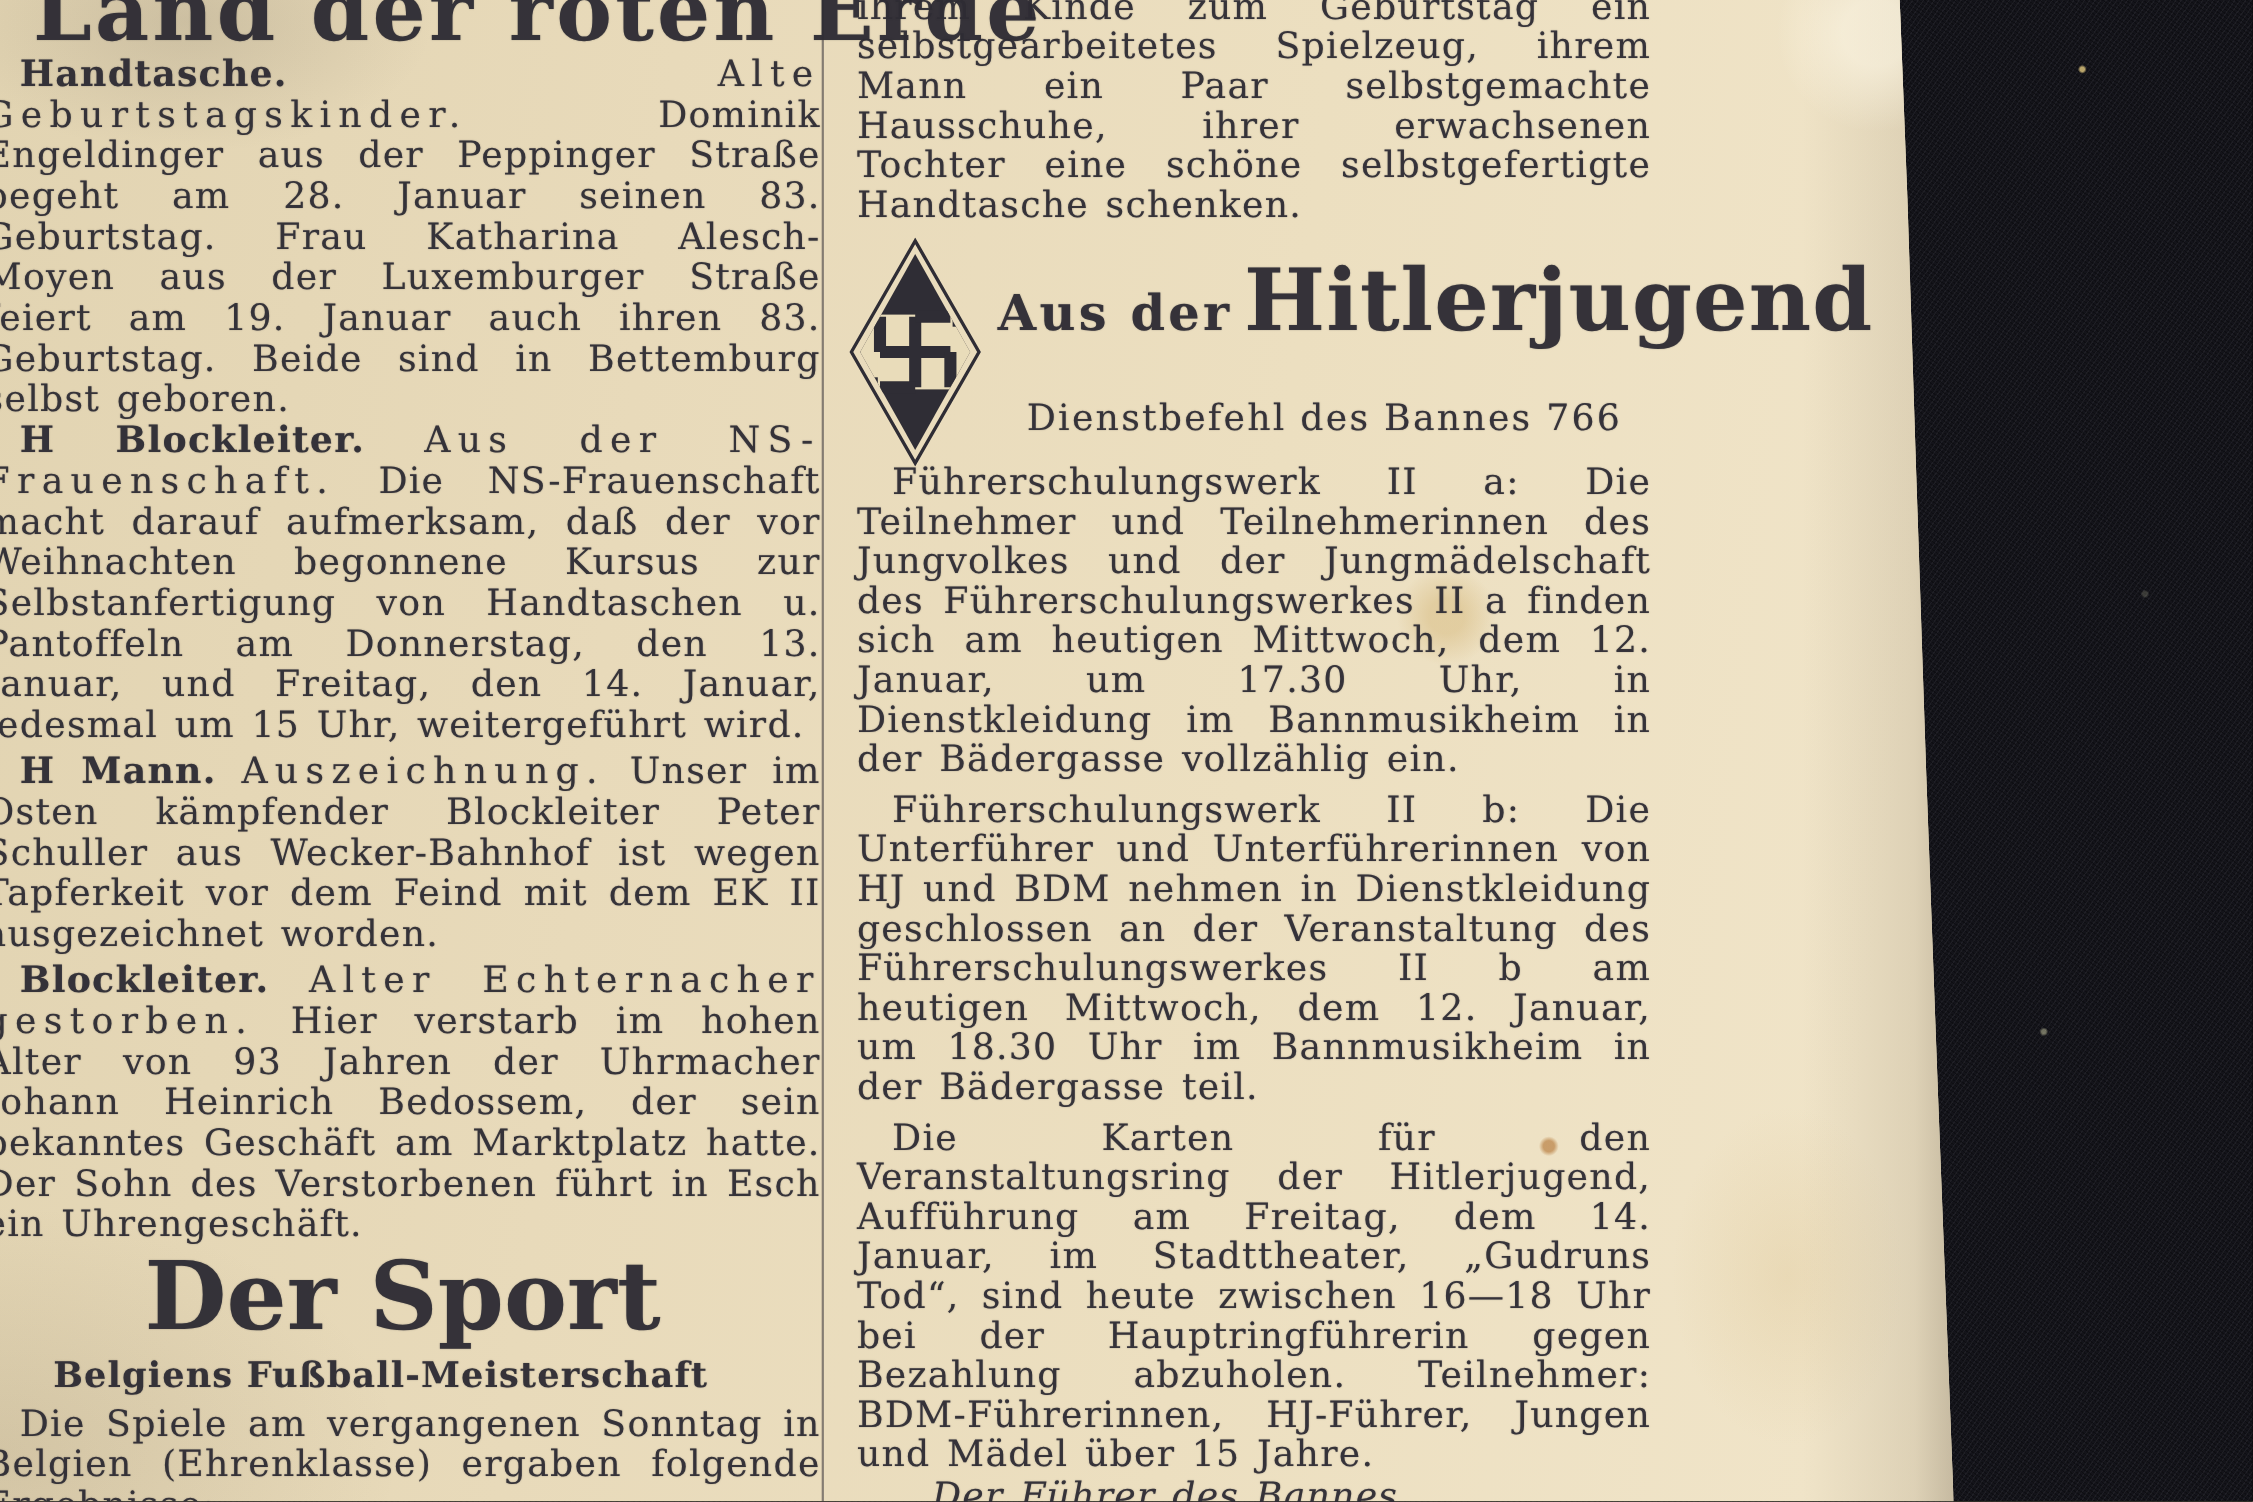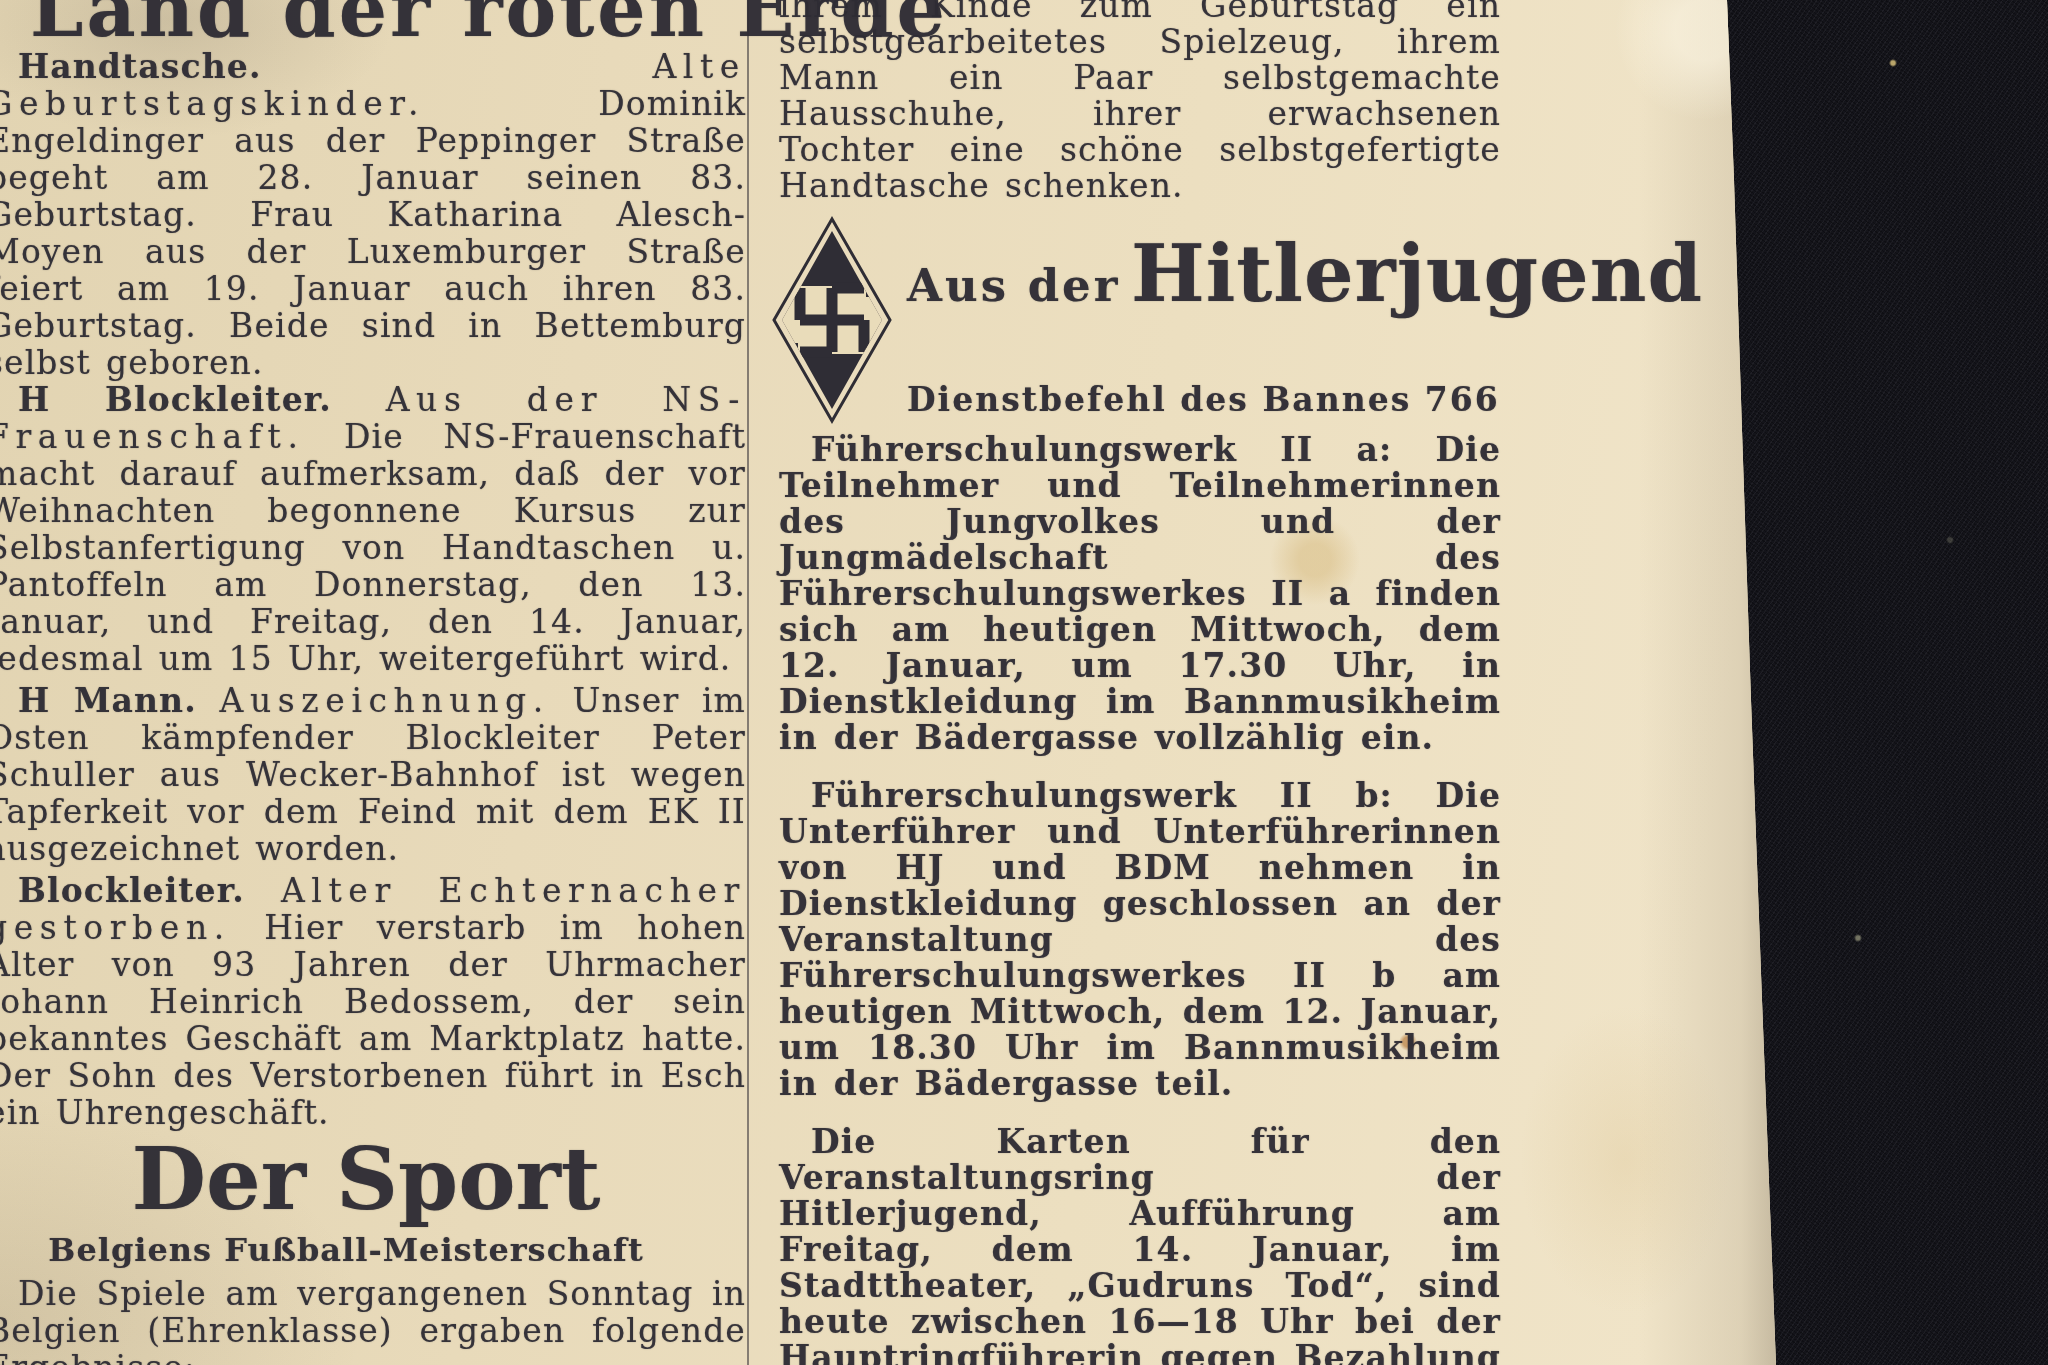--- a/index.html
+++ b/index.html
@@ -40,23 +40,23 @@
   .h-sport{font-size:86px;line-height:92px;margin:2px 0 0 0;text-align:center;}
   .h-sub{font-size:32px;line-height:34px;margin:8px 40px 8px 0;text-align:center;letter-spacing:1px;}
   .mt{margin-top:5px;}
 
   .hj-header{position:relative;height:200px;margin-top:6px;}
   .hj-logo{position:absolute;left:-10px;top:6px;width:126px;height:208px;}
   .hj-titleline{position:absolute;left:128px;top:22px;width:594px;line-height:84px;
                 text-align:center;white-space:nowrap;}
   .kicker{font-size:45px;font-weight:bold;letter-spacing:3px;}
   .hj-title{font-size:78px;font-weight:bold;letter-spacing:1px;}
-  .hj-sub{position:absolute;left:128px;top:152px;width:594px;text-align:left;
-          font-size:33px;font-weight:bold;letter-spacing:2px;margin-top:20px;}
-  .rp{margin-top:22px;font-weight:bold;}
+  .hj-sub{position:absolute;left:128px;top:152px;width:594px;text-align:center;
+          font-size:33px;font-weight:normal;letter-spacing:2px;}
+  .rp{margin-top:10px;}
   .sig{text-align:center;padding-right:150px;font-style:italic;margin:2px 0 4px;text-indent:0;}
 </style>
 </head>
 <body>
 
 <div class="photo">
   <div class="fabric"></div>
   <div class="paper"></div>
   <div class="divider"></div>
 

